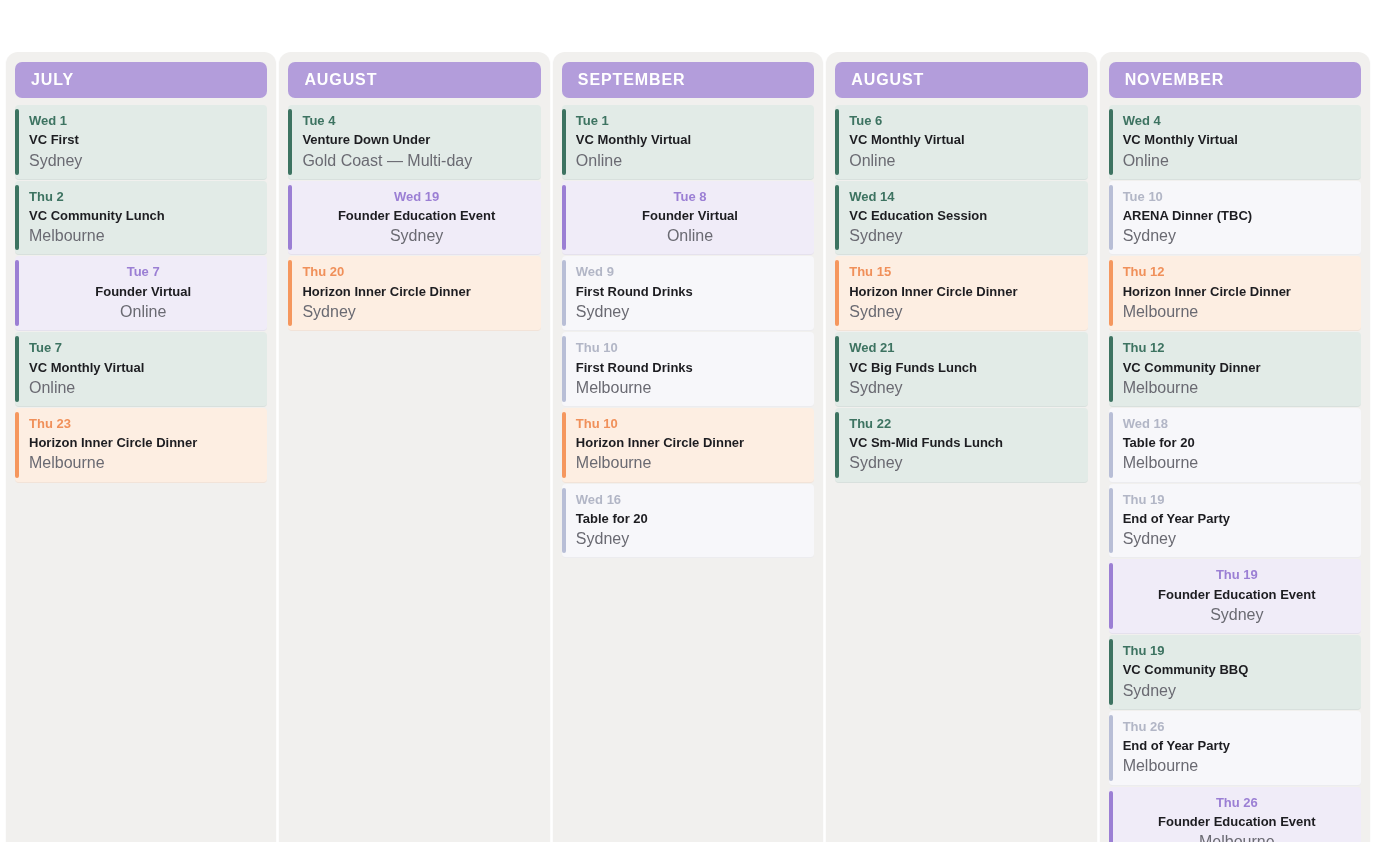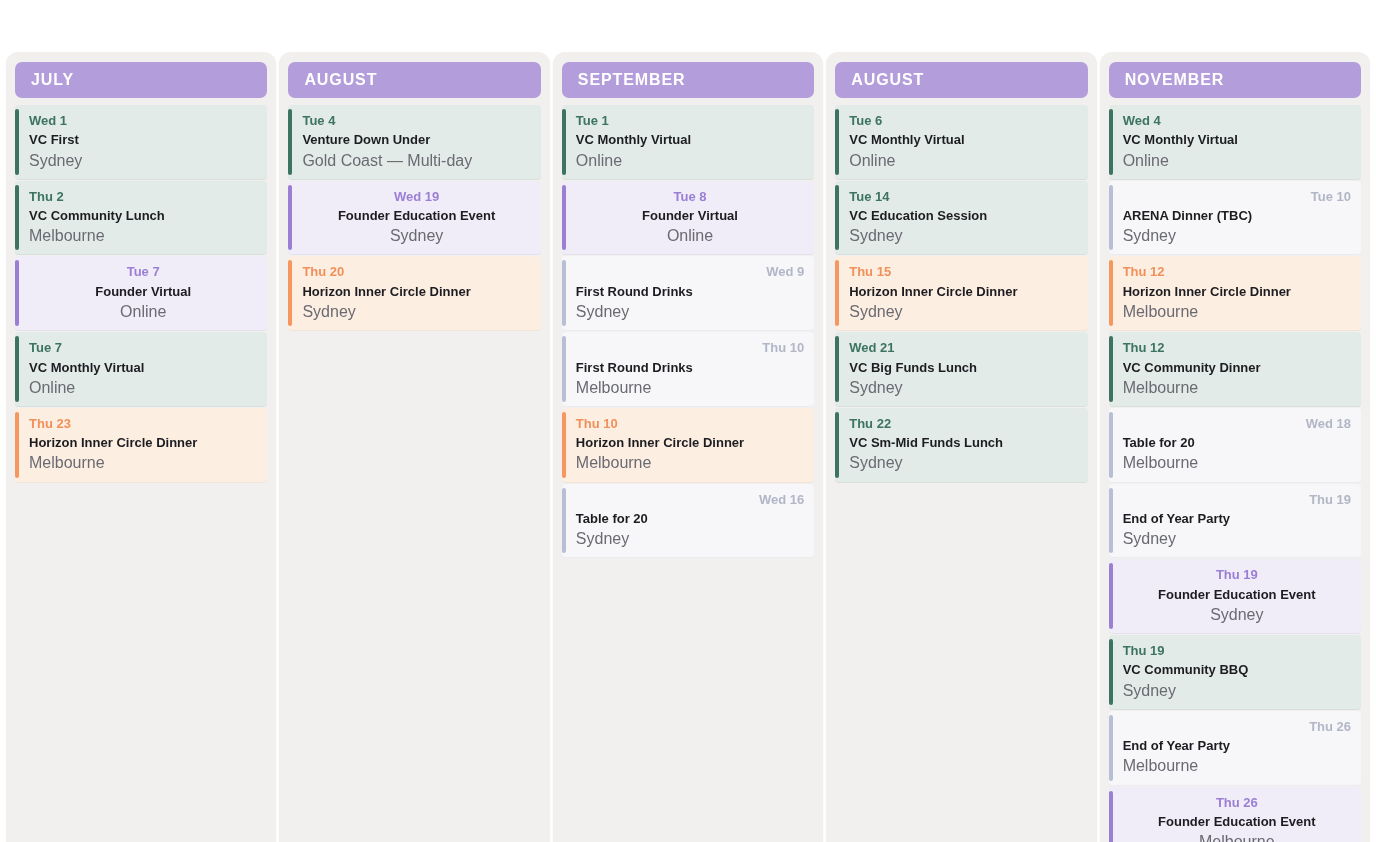--- a/index.html
+++ b/index.html
@@ -108,21 +108,21 @@
   .cat-purple { background: #f0ecf8; align-items: center; }
   .cat-purple .event-accent { background: #9b7fd4; }
   .cat-purple .event-date   { color: #9b7fd4; }
 
   .cat-orange { background: #fdeee2; }
   .cat-orange .event-accent { background: #f5975e; }
   .cat-orange .event-date   { color: #f0905a; }
 
   .cat-slate  { background: #f7f7fa; }
   .cat-slate  .event-accent { background: #b8bed6; }
-  .cat-slate  .event-date   { color: #b2b6c6; text-align: right; }
+  .cat-slate  .event-date   { color: #b2b6c6; }
 </style>
 </head>
 <body>
 
 <div id="calendar-board">
     <div class="month-column">
       <div class="month-header">
         <span class="month-header-label">JULY</span>
       </div>
       <div class="event-list">
@@ -232,21 +232,21 @@
       </div>
       <div class="event-list">
         <div class="event-card cat-green">
           <span class="event-accent"></span>
           <div class="event-date">Tue 6</div>
           <div class="event-title">VC Monthly Virtual</div>
           <div class="event-location">Online</div>
         </div>
         <div class="event-card cat-green">
           <span class="event-accent"></span>
-          <div class="event-date">Tue 14</div>
+          <div class="event-date">Wed 14</div>
           <div class="event-title">VC Education Session</div>
           <div class="event-location">Sydney</div>
         </div>
         <div class="event-card cat-orange">
           <span class="event-accent"></span>
           <div class="event-date">Thu 15</div>
           <div class="event-title">Horizon Inner Circle Dinner</div>
           <div class="event-location">Sydney</div>
         </div>
         <div class="event-card cat-green">

